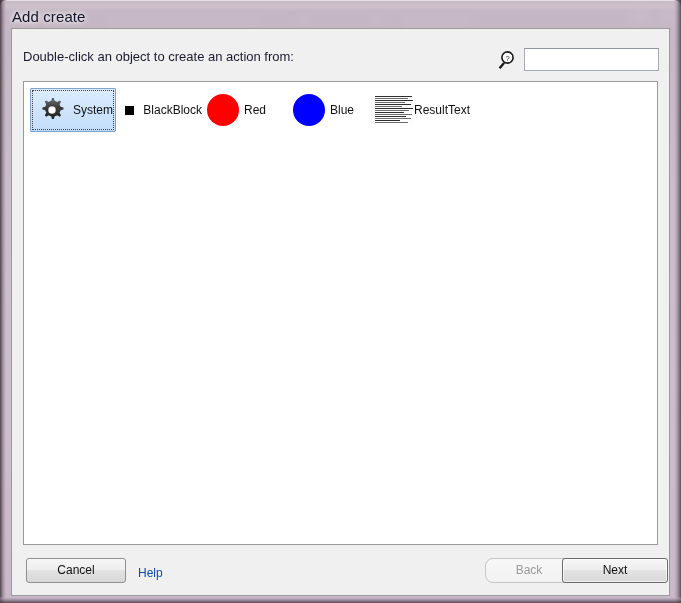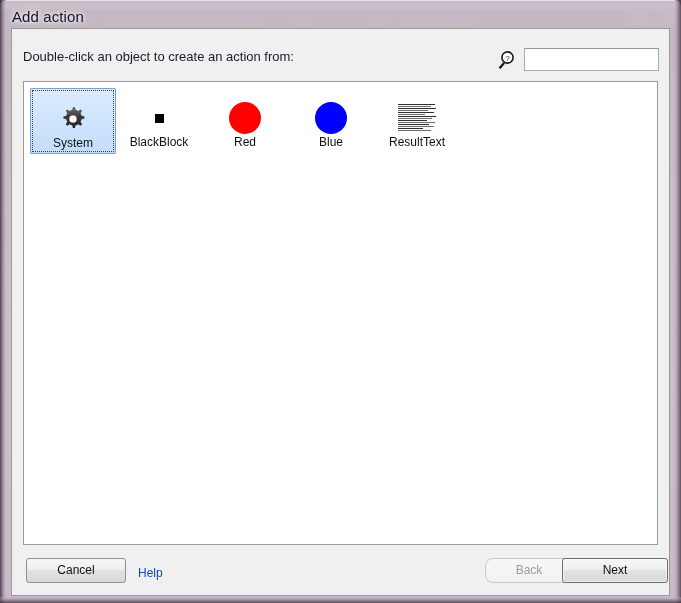--- a/index.html
+++ b/index.html
@@ -149,28 +149,28 @@
   #object-list {
     position: absolute;
     left: 0; top: 0;
     display: flex;
     flex-direction: row;
     align-items: flex-start;
     padding: 6px 0 0 6px;
   }
   .object-item {
     width: 86px;
-    height: 66px;
+    height: 44px;
     margin-right: 0px;
     display: flex;
-    flex-direction: column;
+    flex-direction: row;
     align-items: center;
     justify-content: flex-start;
     box-sizing: border-box;
-    padding-top: 14px;
+    padding-top: 0;
     position: relative;
   }
   .object-item.selected {
     background: linear-gradient(180deg, #dcecfd 0%, #cfe4fb 50%, #c3ddfa 100%);
     border: 1px solid #7da2ce;
     outline: 1px dotted #404040;
     outline-offset: -3px;
     border-radius: 1px;
   }
   .icon-box {
@@ -267,21 +267,21 @@
 </div>
 
 <div id="window">
 
   <div class="glass"></div>
   <div class="glass-left-edge"></div>
   <div class="glass-right-edge"></div>
   <div class="glass-bottom-edge"></div>
 
   <div id="titlebar">
-    <div id="title-text">Add action</div>
+    <div id="title-text">Add create</div>
   </div>
 
   <div id="client">
 
     <div id="instruction">Double-click an object to create an action from:</div>
 
     <div id="search-row">
       <svg id="help-magnifier" viewBox="0 0 20 20">
         <circle cx="11.5" cy="7.5" r="5.6" fill="#ffffff" stroke="#1a1a1a" stroke-width="1.6"></circle>
         <path d="M7.2 12.2 L2.6 17.4 L4.6 19.0 L9.0 13.6 Z" fill="#1a1a1a"></path>

